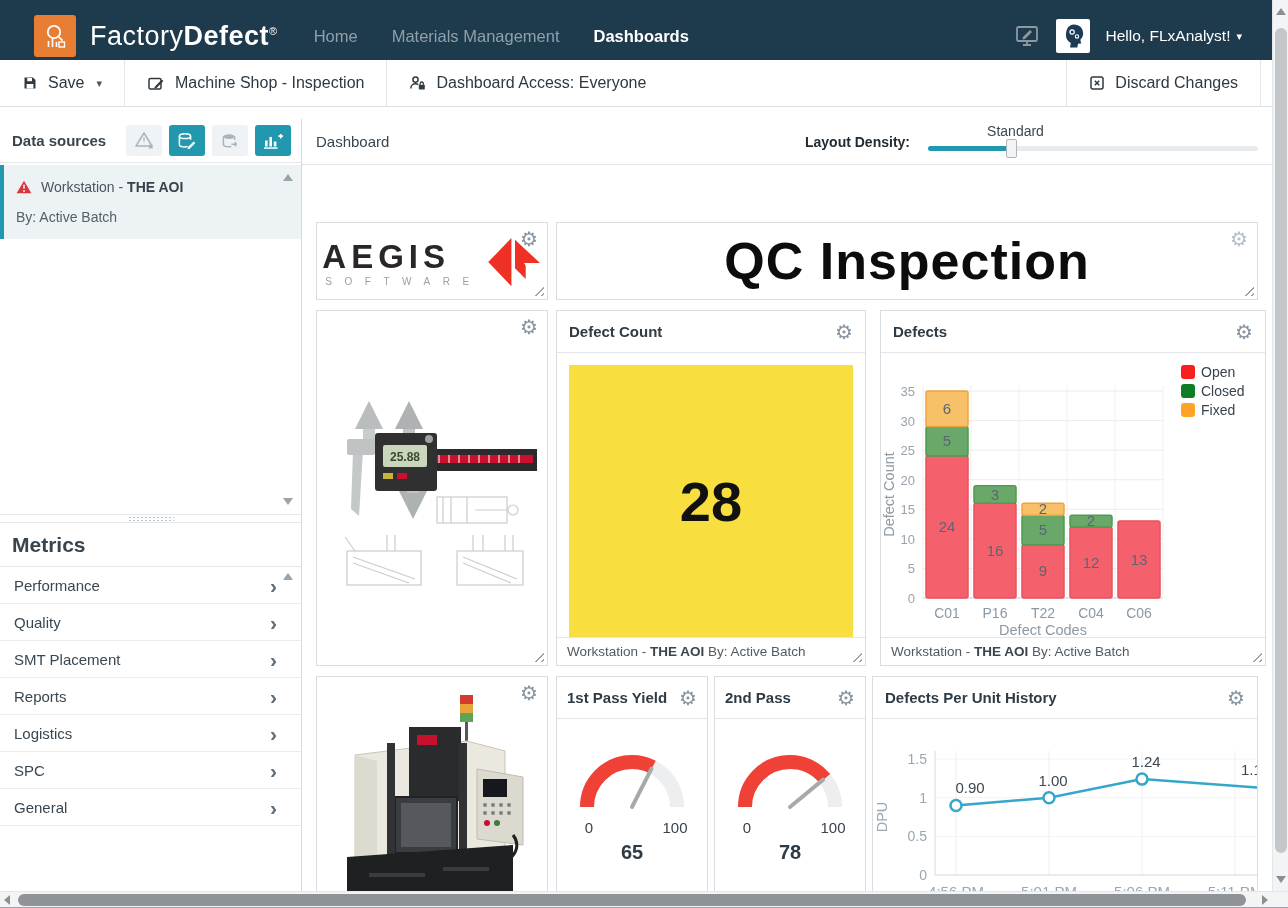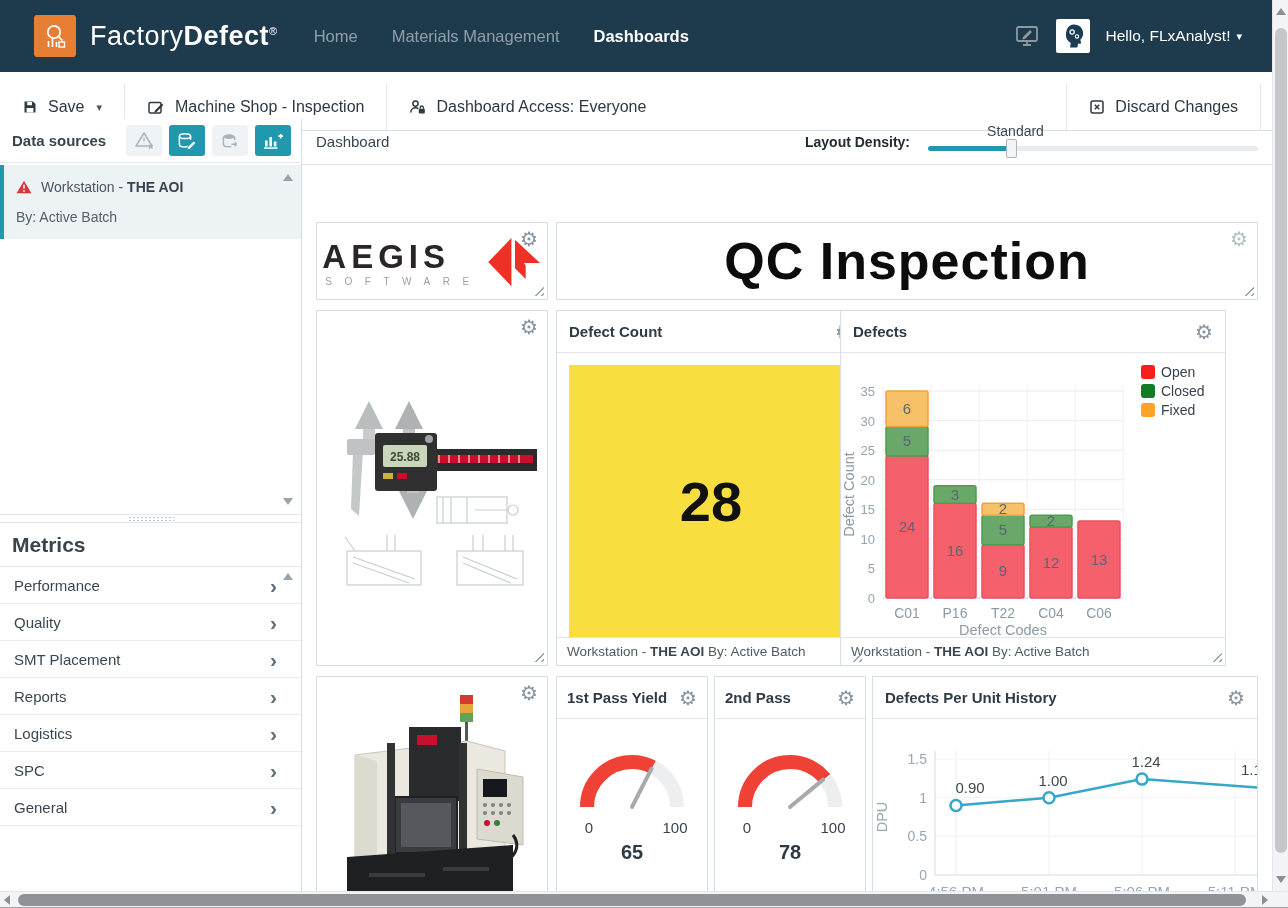--- a/index.html
+++ b/index.html
@@ -13,21 +13,21 @@
   .brand b{font-weight:700}
   .brand sup{font-size:11px;font-weight:300}
   nav{display:flex;gap:34px;margin-left:36px}
   nav a{text-decoration:none;font-size:16.5px;color:#8FA0AB;cursor:pointer}
   nav a.active{color:#fff;font-weight:700}
   .header-right{margin-left:auto;display:flex;align-items:center;gap:16px;margin-right:30px}
   .avatar{width:34px;height:34px;background:#fff;border-radius:2px;display:flex;align-items:center;justify-content:center}
   .greeting{color:#fff;font-size:15.5px;cursor:pointer;display:flex;align-items:center;gap:6px}
   .caret{font-size:11px}
   
-  #toolbar{position:absolute;left:0;top:84px;width:1272px;height:47px;background:#fff;border-bottom:1px solid #D9DEE2;display:flex;align-items:stretch;font-size:16px;color:#2E3840}
+  #toolbar{position:absolute;left:0;top:60px;width:1272px;height:47px;background:#fff;border-bottom:1px solid #D9DEE2;display:flex;align-items:stretch;font-size:16px;color:#2E3840}
   .tb-btn{display:flex;align-items:center;gap:10px;padding:0 22px;border-right:1px solid #E3E7EA;cursor:pointer;white-space:nowrap}
   .tb-btn.no-border{border-right:none}
   .tb-caret{font-size:11px;color:#4A555E;margin-left:2px}
   
   #sidebar{position:absolute;left:0;top:119px;width:302px;height:772px;background:#fff;border-right:1px solid #D5DADE}
   .ds-header{height:44px;display:flex;align-items:center;padding:0 10px 0 12px;border-bottom:1px solid #E4E8EB}
   .ds-title{font-size:15px;font-weight:700;color:#39454E}
   .ds-icons{margin-left:auto;display:flex;gap:7px}
   .icon-btn{width:36px;height:31px;border-radius:3px;display:flex;align-items:center;justify-content:center;cursor:pointer;border:none}
   .icon-btn.gray{background:#EFF3F5}
@@ -72,21 +72,21 @@
   
   #w-aegis{left:14px;top:57px;width:232px;height:78px}
   #w-qc{left:254px;top:57px;width:702px;height:78px;display:flex;align-items:center;justify-content:center}
   #qc-text{font-size:52px;font-weight:700;color:#0C0C0C;letter-spacing:1px}
   .aegis-inner{display:flex;align-items:center;justify-content:center;height:100%;gap:6px;padding-top:4px}
   .aegis-text .big{font-size:33px;font-weight:600;letter-spacing:5px;color:#2A2627;line-height:1}
   .aegis-text .small{font-size:10px;letter-spacing:12.5px;color:#A09E9C;margin-top:3px;padding-left:3px}
   
   #w-caliper{left:14px;top:145px;width:232px;height:356px}
   #w-defcount{left:254px;top:145px;width:310px;height:356px}
-  #w-defects{left:538px;top:145px;width:386px;height:356px}
+  #w-defects{left:578px;top:145px;width:386px;height:356px}
   .yellow-box{position:absolute;left:12px;top:54px;width:284px;height:272px;background:#F8DF3F;display:flex;align-items:center;justify-content:center}
   .yellow-box span{font-size:56px;font-weight:700;color:#111}
   
   #w-machine{left:14px;top:511px;width:232px;height:250px}
   #w-gauge1{left:254px;top:511px;width:152px;height:262px}
   #w-gauge2{left:412px;top:511px;width:152px;height:262px}
   #w-dpu{left:570px;top:511px;width:386px;height:262px}
   .gauge-title{height:42px;display:flex;align-items:center;justify-content:space-between;padding:0 10px;border-bottom:1px solid #E2E6EA}
   .gauge-title span{font-size:15px;font-weight:700;color:#2F3B45}
   

